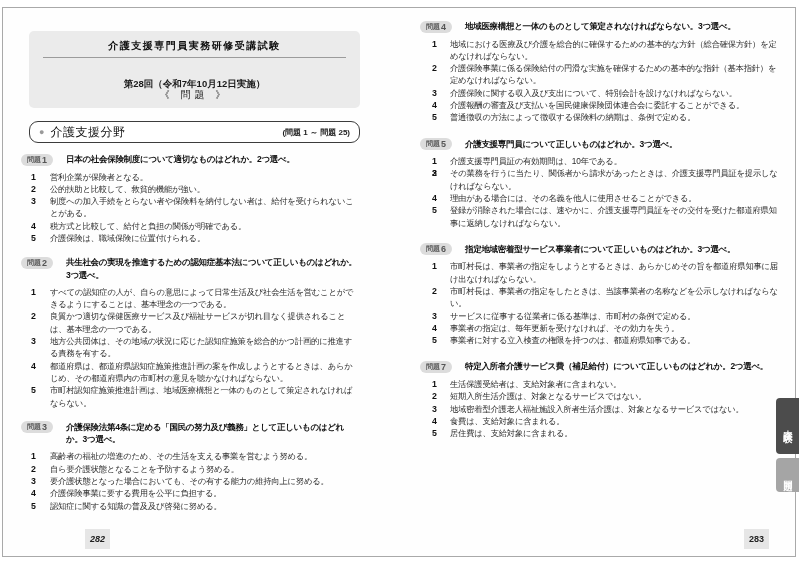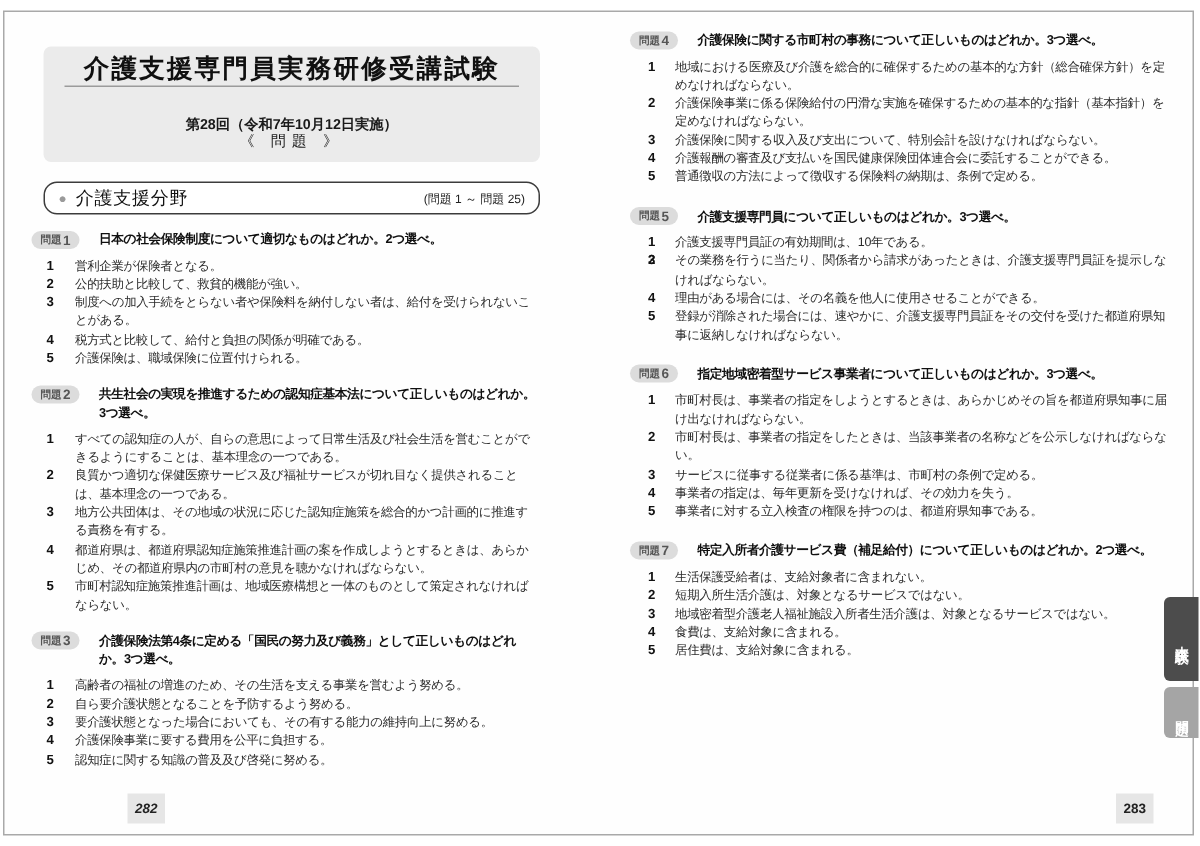--- a/index.html
+++ b/index.html
@@ -9,31 +9,31 @@
     font-family:"Liberation Sans","DejaVu Sans",sans-serif;
     -webkit-font-smoothing:antialiased;
   }
   .frame{
     position:absolute;left:2px;top:7px;width:794px;height:550px;
     border:1px solid #a9a9a9;background:#fefefe;box-sizing:border-box;
   }
   
   .page-left{position:absolute;left:29px;top:31px;width:331px;}
   .header-box{background:#ebebeb;border-radius:5px;padding:7px 10px 8px;text-align:center;}
-  .hb-title{font-size:17px;font-weight:bold;color:#101010;letter-spacing:1.5px;line-height:15px;}
+  .hb-title{font-size:10px;font-weight:bold;color:#101010;letter-spacing:1.5px;line-height:15px;}
   .hb-rule{border:0;border-top:1px solid #9b9b9b;margin:4px 4px 4px;}
   .hb-edition{font-size:9.5px;font-weight:bold;color:#1a1a1a;line-height:11px;margin-top:20px;}
   .hb-caption{font-size:10px;color:#1a1a1a;margin-top:0;letter-spacing:4px;line-height:11px;}
   .section-box{
     margin-top:13px;border:1.5px solid #3c3c3c;border-radius:9px;height:22px;
     display:flex;align-items:center;padding:0 9px;box-sizing:border-box;background:#ffffff;
   }
   .sb-bullet{color:#9a9a9a;font-size:9px;margin-right:6px;line-height:1;}
   .sb-label{font-size:12px;font-weight:normal;color:#111;flex:1;letter-spacing:0.5px;}
-  .sb-range{font-size:8px;color:#222;}
+  .sb-range{font-size:8px;color:#222;font-weight:bold;}
   .questions{margin-top:10px;}
   .question{margin-top:0;}
   .question + .question{margin-top:12px;}
   .q-head{display:flex;align-items:flex-start;margin-bottom:5px;}
   .badge{
     flex:0 0 auto;background:#dcdcdc;border-radius:7px;height:12px;min-width:32px;
     display:flex;align-items:center;justify-content:center;color:#555;
     padding:0 4px;box-sizing:border-box;margin-top:0.5px;
   }
   .page-left .badge{margin-left:-8px;}
@@ -150,21 +150,21 @@
 </div>
 
 <div class="page-right">
 
   <div class="question">
     <div class="q-head">
       <span class="badge">
           <span class="bp">問題</span>
           <span class="bn">4</span>
         </span>
-      <span class="q-text">介護保険に関する市町村の事務について正しいものはどれか。3つ選べ。</span>
+      <span class="q-text">地域医療構想と一体のものとして策定されなければならない。3つ選べ。</span>
     </div>
     <ol class="choices">
       <li class="choice"><span class="cn">1</span><span class="ct">地域における医療及び介護を総合的に確保するための基本的な方針（総合確保方針）を定めなければならない。</span></li>
       <li class="choice"><span class="cn">2</span><span class="ct">介護保険事業に係る保険給付の円滑な実施を確保するための基本的な指針（基本指針）を定めなければならない。</span></li>
       <li class="choice"><span class="cn">3</span><span class="ct">介護保険に関する収入及び支出について、特別会計を設けなければならない。</span></li>
       <li class="choice"><span class="cn">4</span><span class="ct">介護報酬の審査及び支払いを国民健康保険団体連合会に委託することができる。</span></li>
       <li class="choice"><span class="cn">5</span><span class="ct">普通徴収の方法によって徴収する保険料の納期は、条例で定める。</span></li>
     </ol>
   </div>
 

